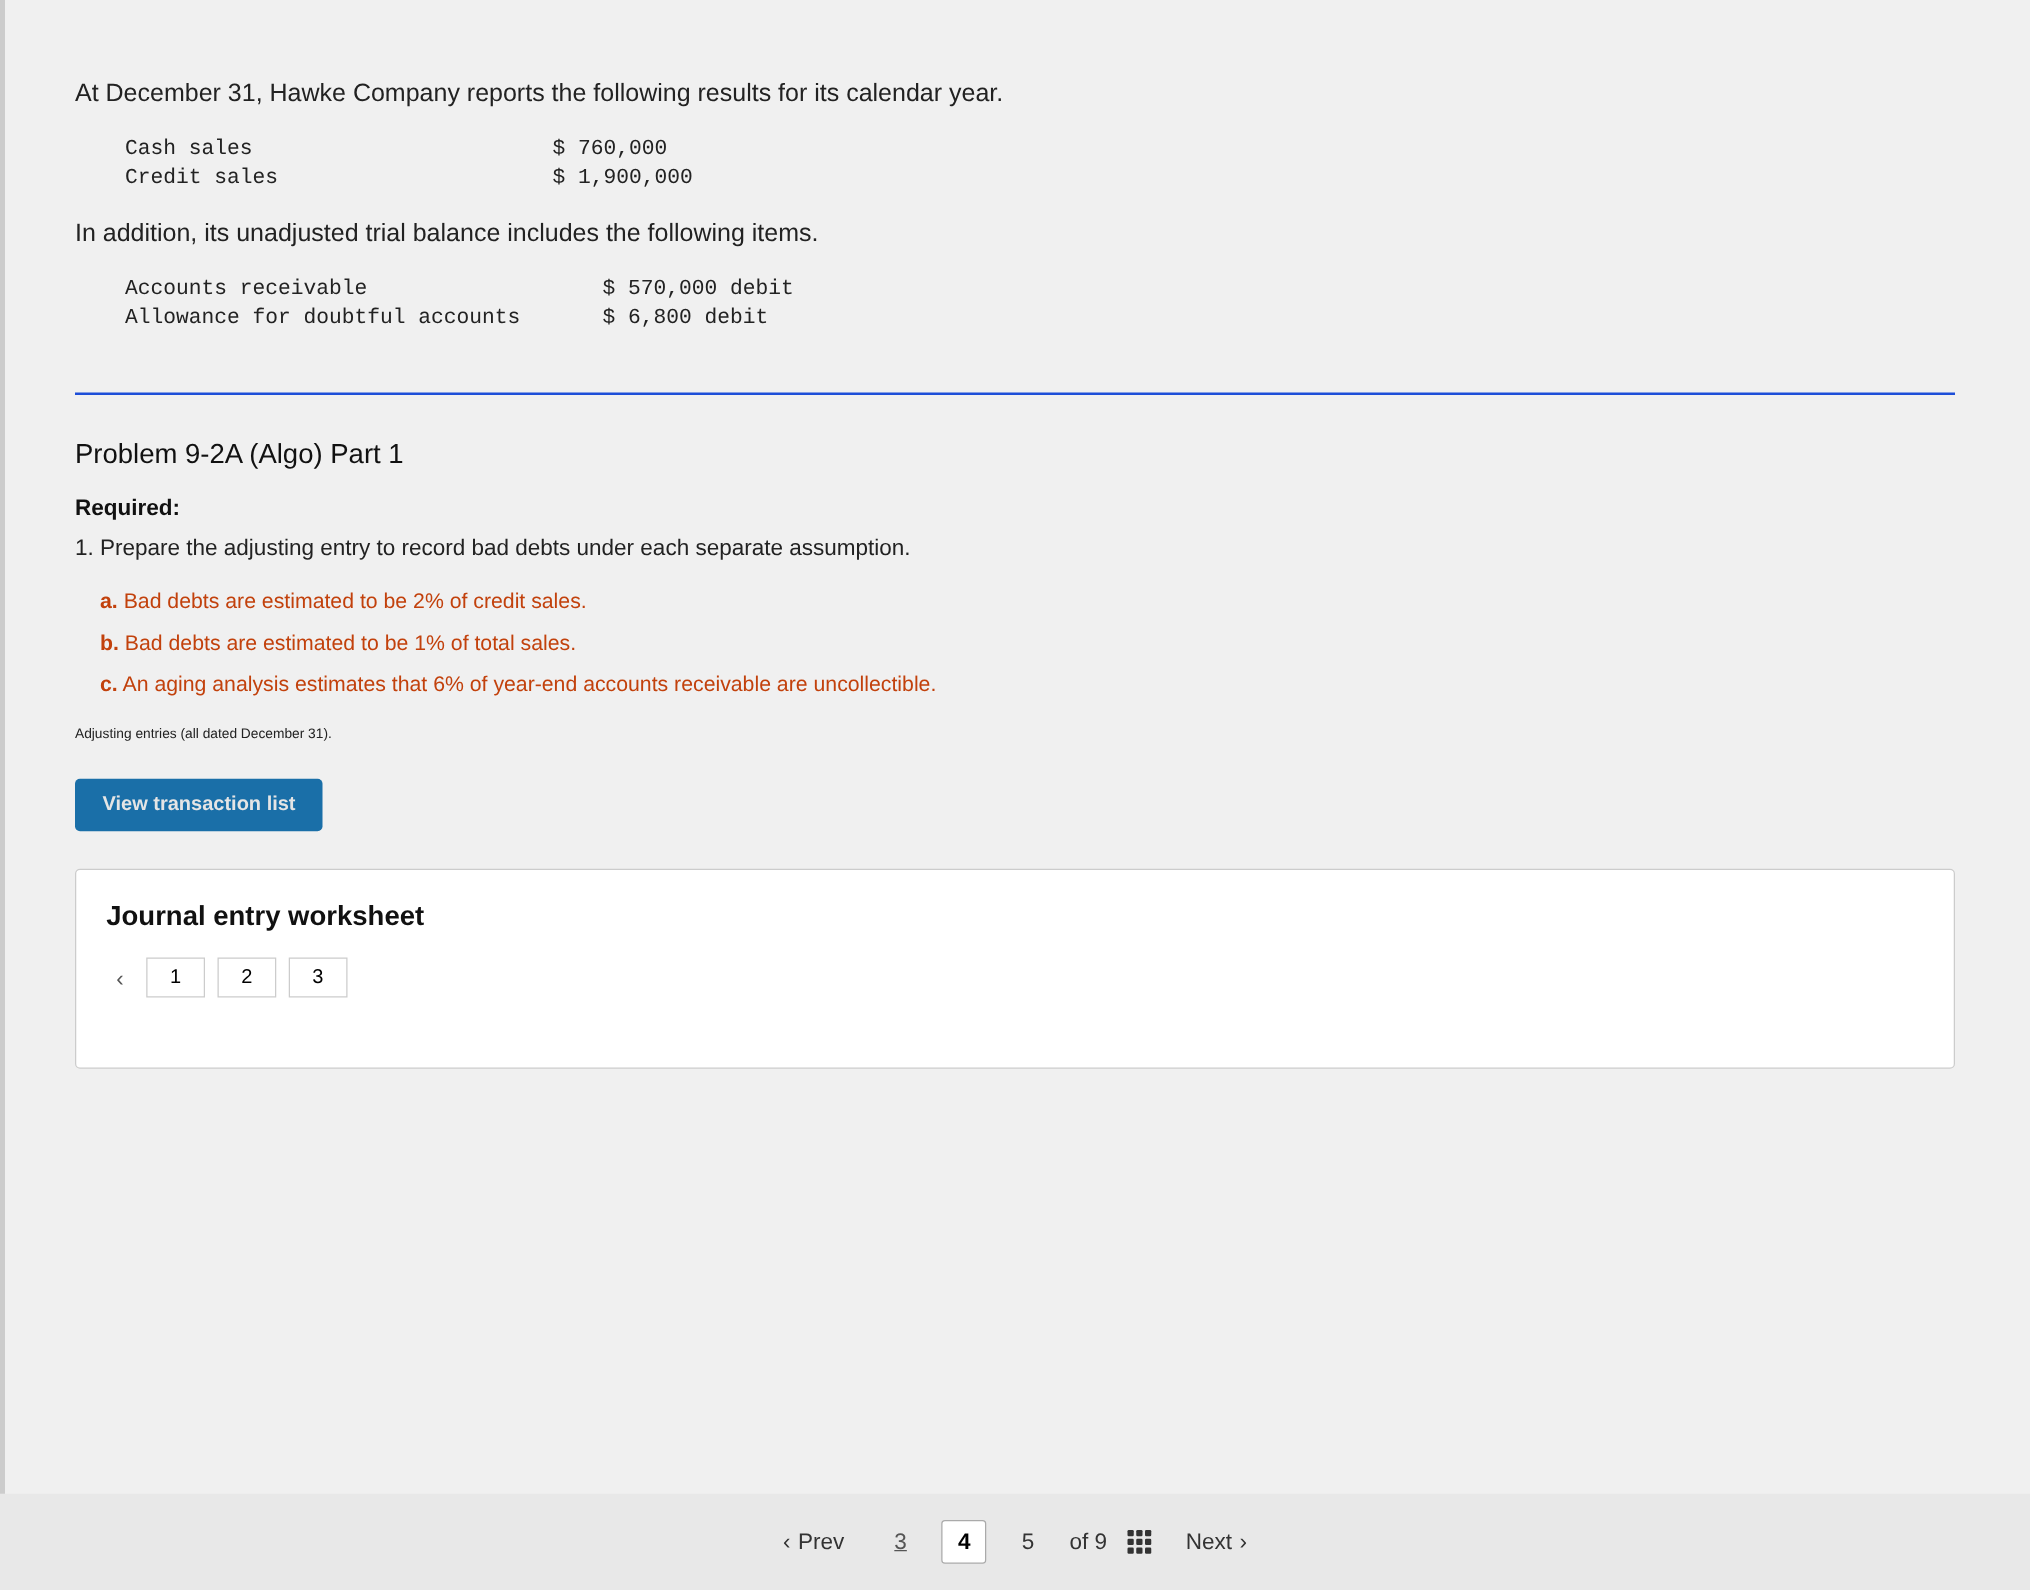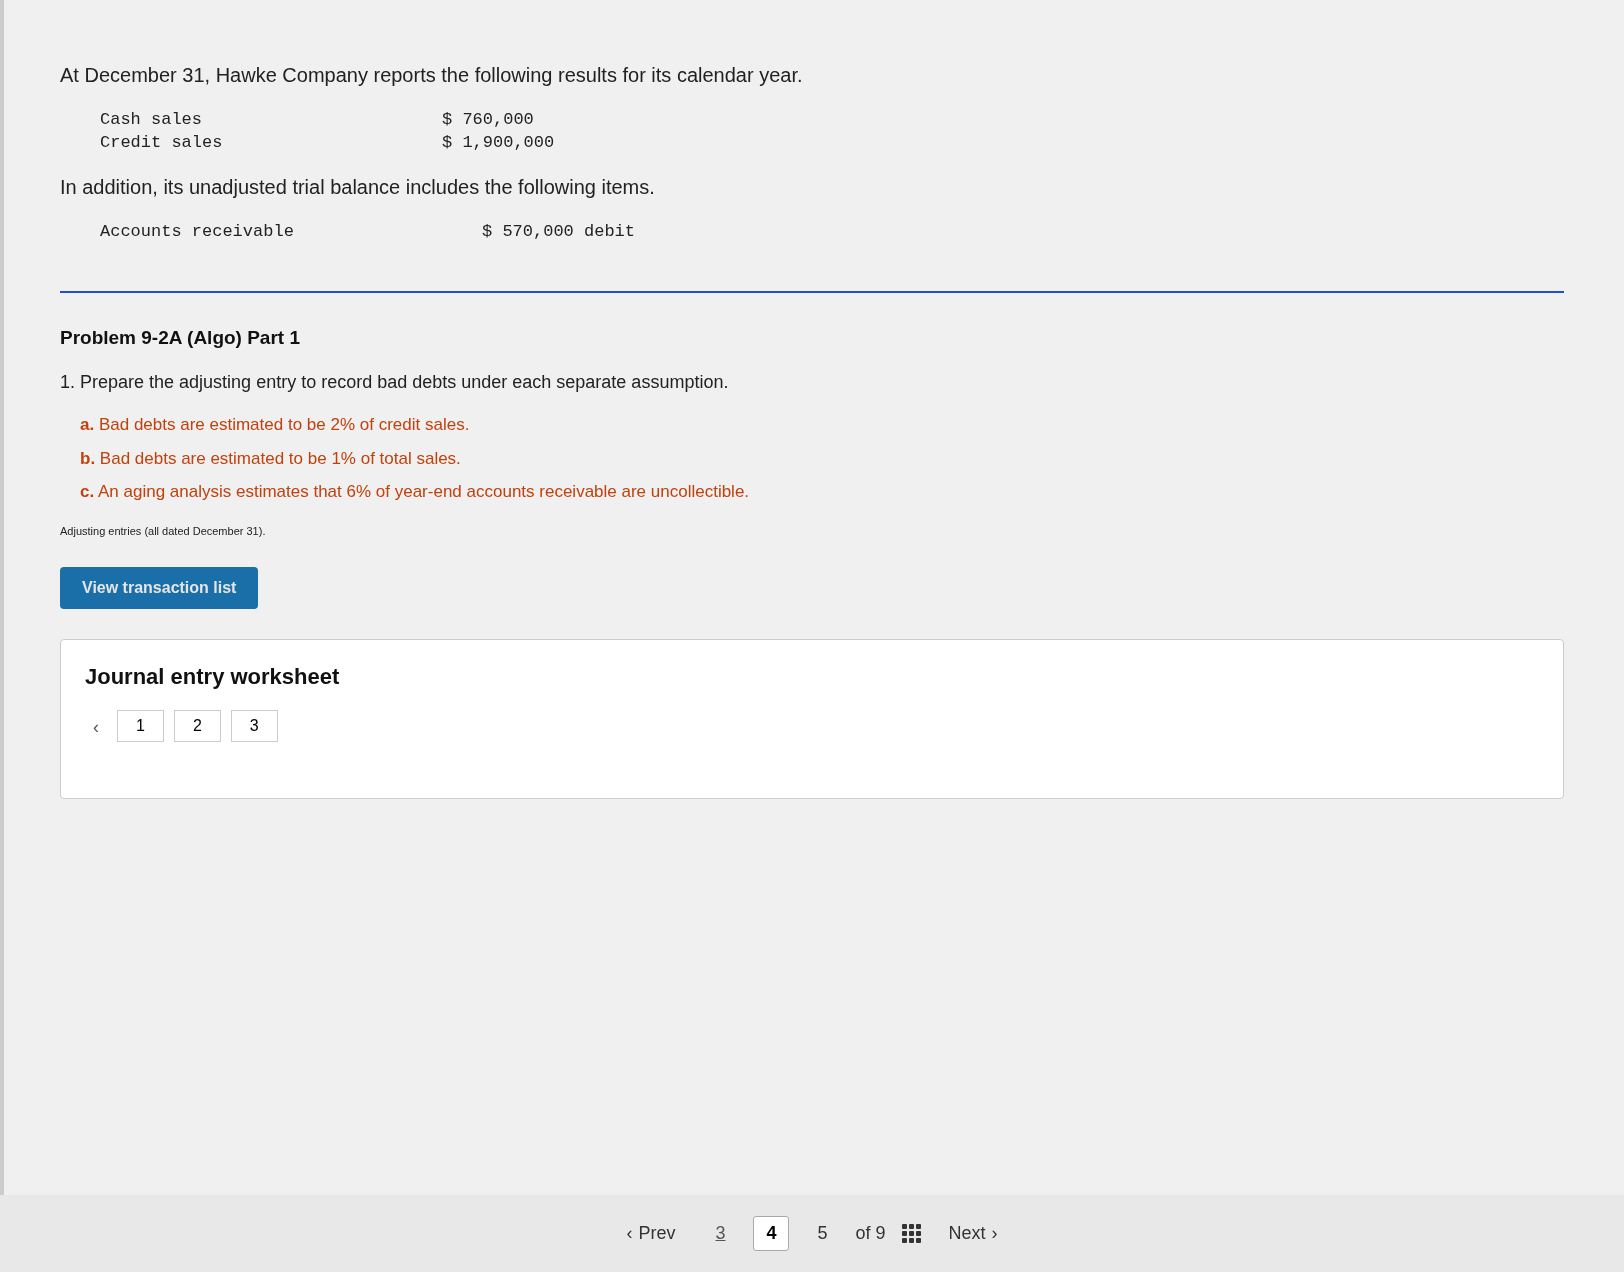--- a/index.html
+++ b/index.html
@@ -66,22 +66,22 @@
       color: #222;
       margin-bottom: 20px;
       line-height: 1.5;
     }
 
     .data-table-wide .data-label {
       width: 320px;
     }
 
     .problem-title {
-      font-size: 19px;
-      font-weight: bold;
+      font-size: 22px;
+      font-weight: normal;
       color: #111;
       margin-bottom: 20px;
       margin-top: 34px;
     }
 
     .required-label {
       font-size: 18px;
       font-weight: bold;
       color: #111;
       margin-bottom: 8px;
@@ -253,27 +253,32 @@
       </div>
     </div>
 
     <p class="context-addition">In addition, its unadjusted trial balance includes the following items.</p>
 
     <div class="data-table data-table-wide">
       <div class="data-row">
         <span class="data-label">Accounts receivable</span>
         <span class="data-value">$ 570,000 debit</span>
       </div>
+      <div class="data-row">
+        <span class="data-label">Allowance for doubtful accounts</span>
+        <span class="data-value">$ 6,800 debit</span>
+      </div>
     </div>
   </div>
 
   
   <h2 class="problem-title">Problem 9-2A (Algo) Part 1</h2>
 
   
+  <p class="required-label">Required:</p>
   <p class="required-text">1. Prepare the adjusting entry to record bad debts under each separate assumption.</p>
 
   
   <div class="assumptions-list">
     <div class="assumption-item">
       <strong>a.</strong>
       <span>Bad debts are estimated to be 2% of credit sales.</span>
     </div>
     <div class="assumption-item">
       <strong>b.</strong>

